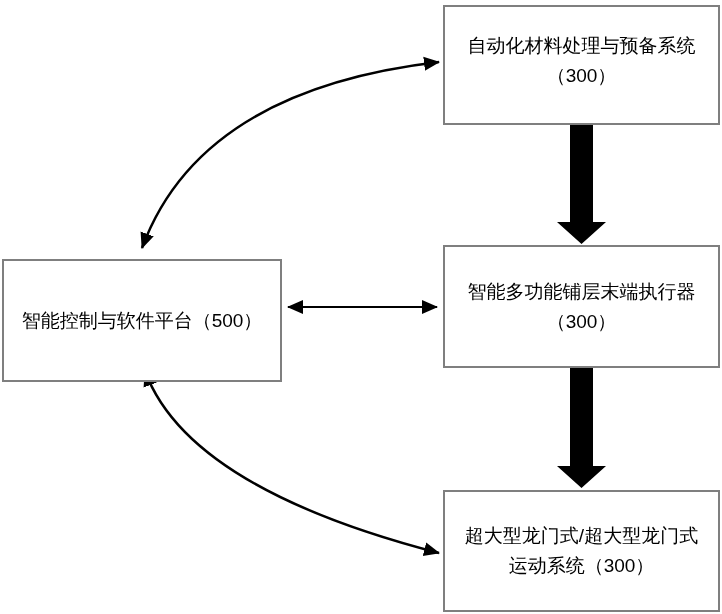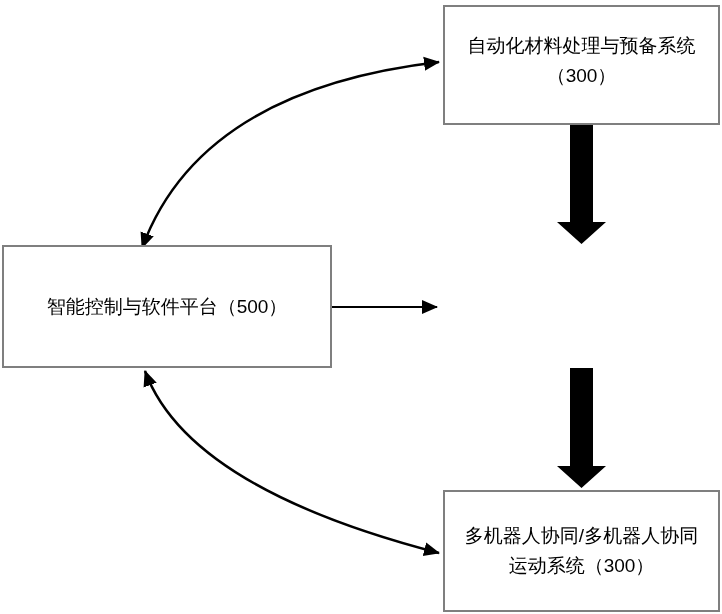--- a/index.html
+++ b/index.html
@@ -34,21 +34,21 @@
     justify-content: center;
     text-align: center;
     color: #000000;
     font-size: 19px;
     line-height: 30px;
   }
   .node span { display: block; white-space: nowrap; }
   #node-200 { left: 443px; top: 5px;   width: 277px; height: 120px; padding-bottom: 8px; }
   #node-300 { left: 443px; top: 245px; width: 277px; height: 123px; }
   #node-400 { left: 443px; top: 490px; width: 277px; height: 122px; }
-  #node-500 { left: 2px;   top: 245px; width: 330px; height: 123px; text-align: right; }
+  #node-500 { left: 2px;   top: 259px; width: 280px; height: 123px; text-align: right; }
   .thin-arrow {
     fill: none;
     stroke: #000000;
   }
   .curved { stroke-width: 2.5px; }
   .straight { stroke-width: 2px; }
   .block-arrow { fill: #000000; stroke: none; }
 </style>
 </head>
 <body>
@@ -71,23 +71,27 @@
     <polygon class="block-arrow" points="570,125 593,125 593,222 606,222 581.5,244 557,222 570,222"></polygon>
 
     <polygon class="block-arrow" points="570,368 593,368 593,466 606,466 581.5,488 557,466 570,466"></polygon>
   </svg>
 
   <div class="node" id="node-200">
     <span>自动化材料处理与预备系统</span>
     <span>（300）</span>
   </div>
 
+  <div class="node" id="node-300">
+    <span>智能多功能铺层末端执行器</span>
+    <span>（300）</span>
+  </div>
 
   <div class="node" id="node-400">
-    <span>多机器人协同/多机器人协同</span>
+    <span>超大型龙门式/超大型龙门式</span>
     <span>运动系统（300）</span>
   </div>
 
   <div class="node" id="node-500">
     <span>智能控制与软件平台（500）</span>
   </div>
 
 </div>
 
 </body></html>

